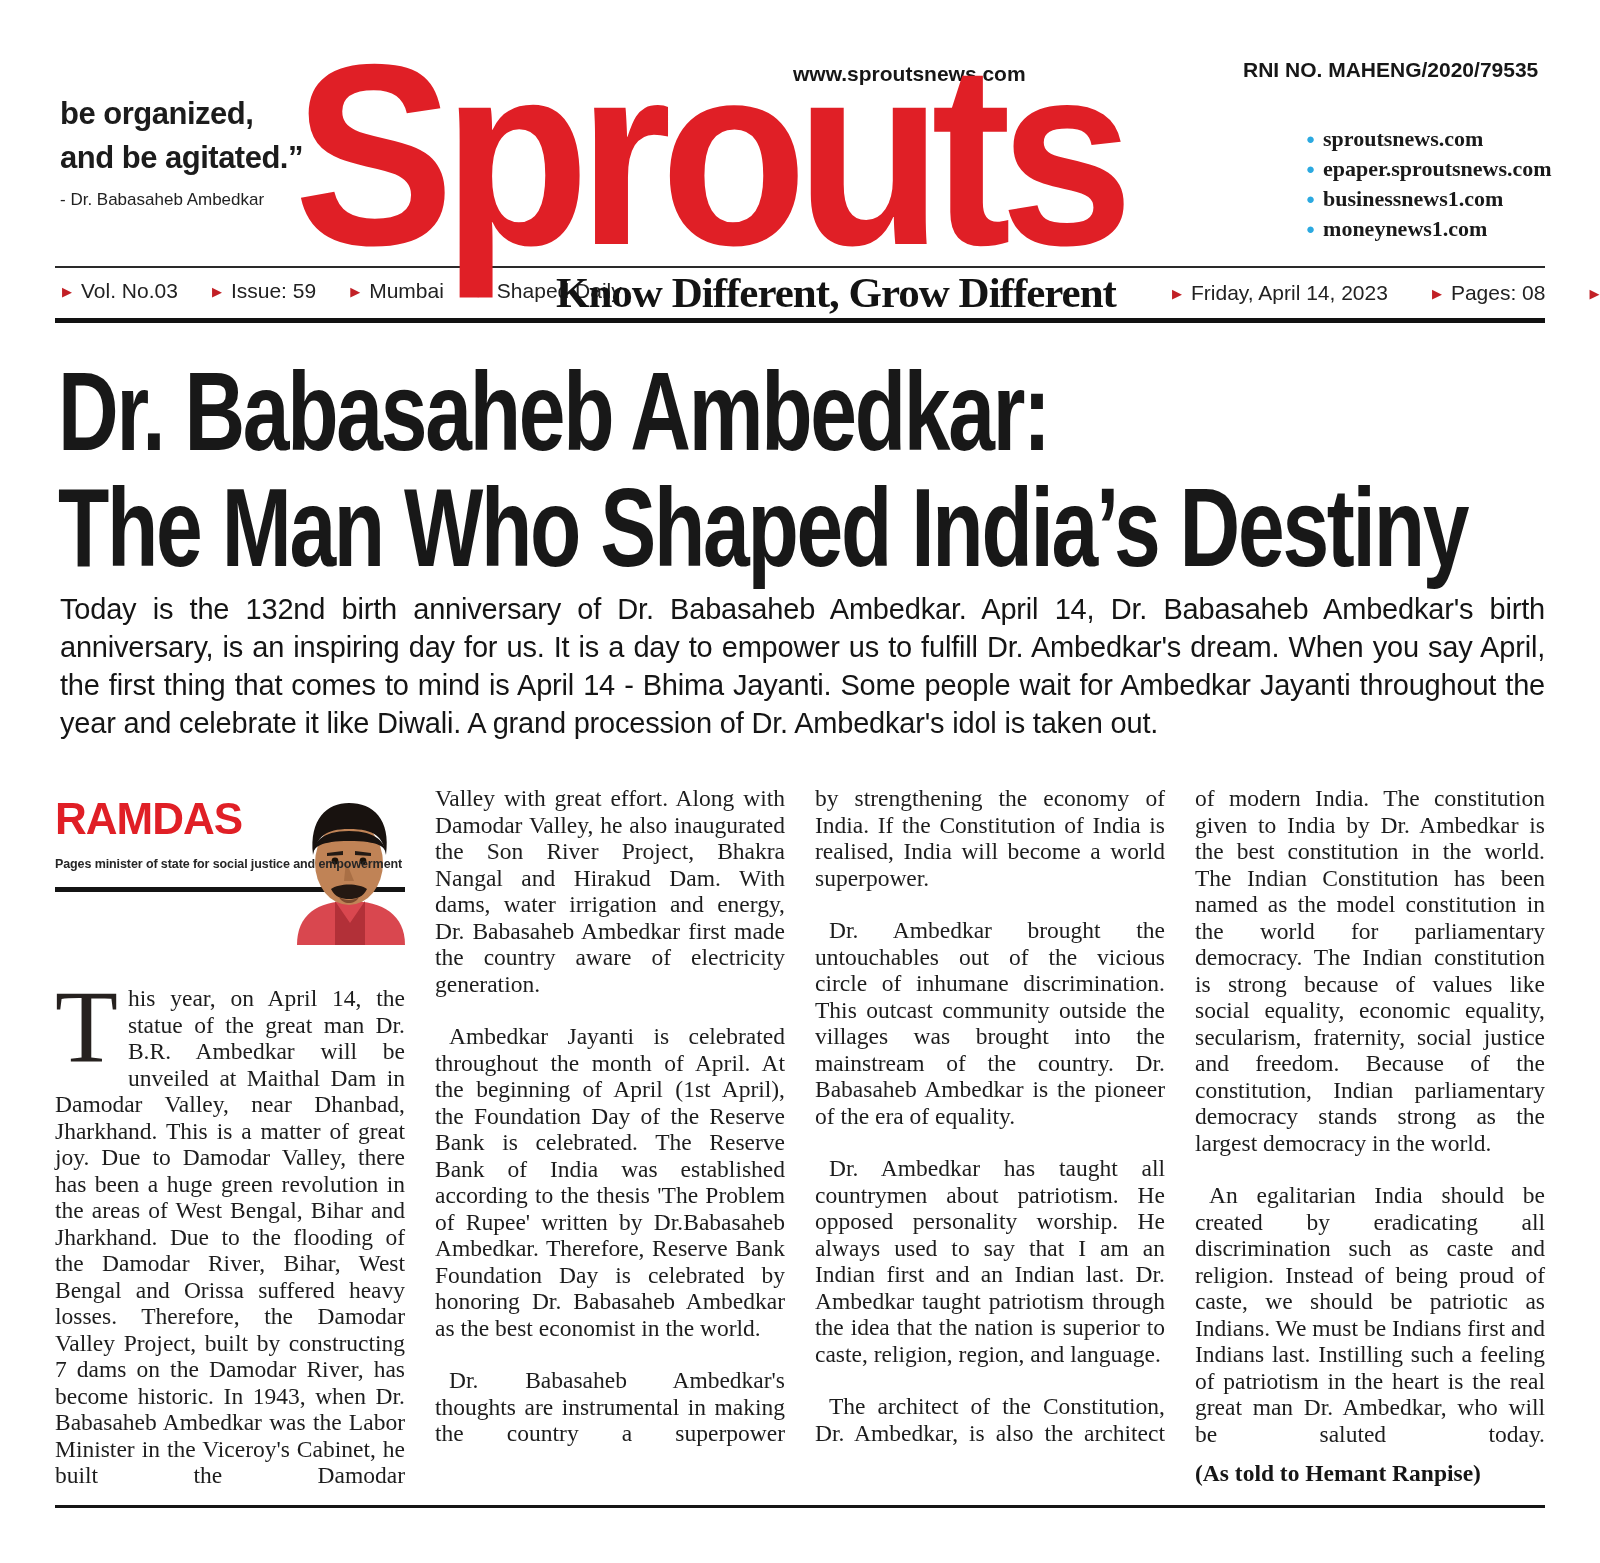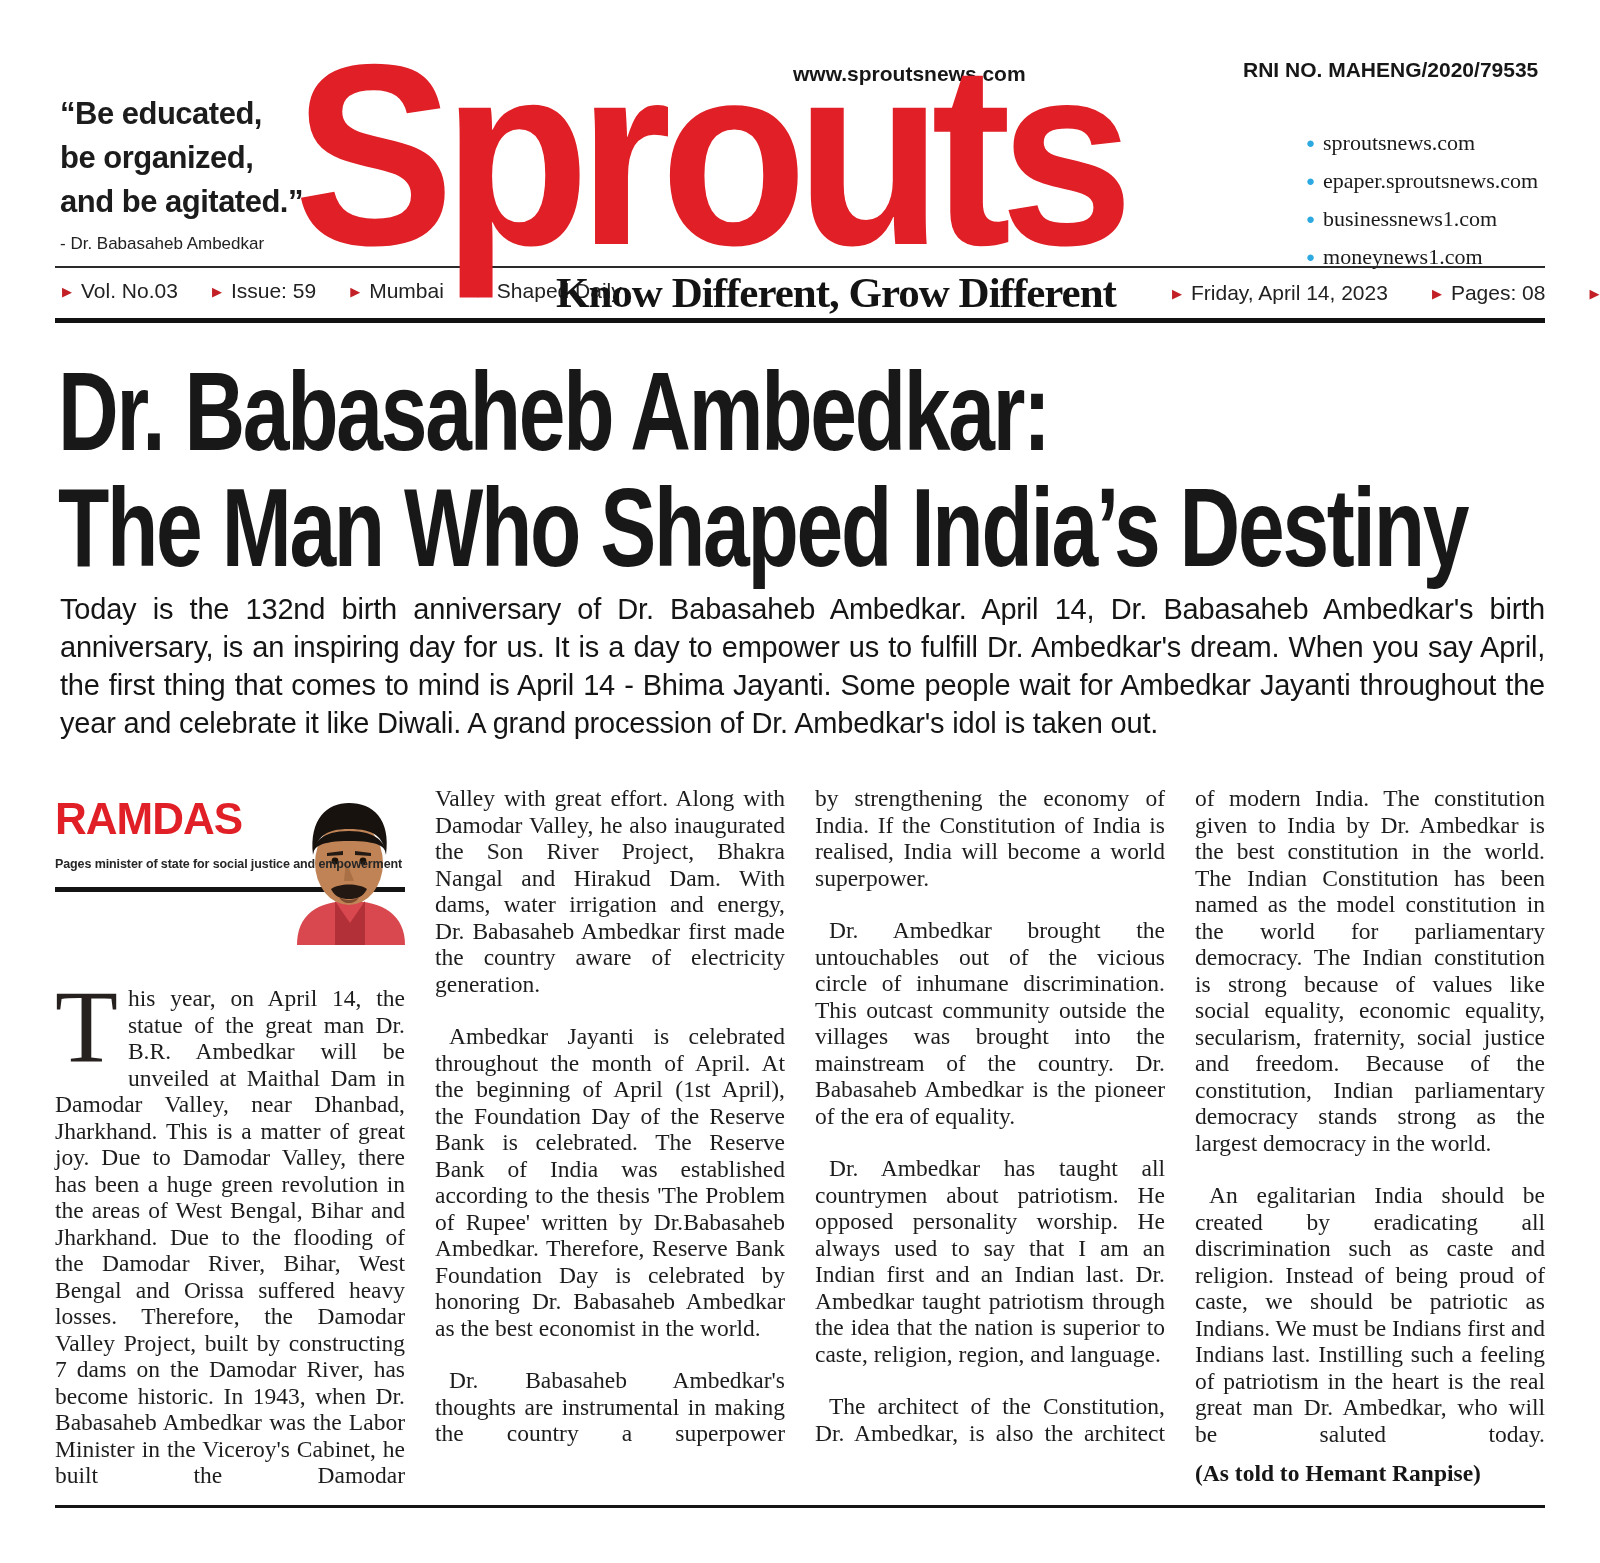--- a/index.html
+++ b/index.html
@@ -20,21 +20,21 @@
   .logo {
     position:absolute; left:294px; top:26px; z-index:3;
     font-family:"Liberation Sans", sans-serif; font-weight:900;
     font-size:258px; line-height:1; letter-spacing:-12px; color:#e01f26;
     transform:scaleX(0.93); transform-origin:left top;
   }
 
   .rni { position:absolute; left:1243px; top:58px; font-weight:bold; font-size:21px; color:#171717; }
 
   .site-links { position:absolute; left:1306px; top:124px; list-style:none; }
-  .site-links li { font-family:"Liberation Serif", serif; font-weight:normal; font-size:22px; line-height:38px; color:#1a1a1a; }
+  .site-links li { font-family:"Liberation Serif", serif; font-weight:bold; font-size:22px; line-height:30px; color:#1a1a1a; }
   .dot-icon { color:#2ba9e0; font-size:15px; margin-right:8px; vertical-align:2px; }
 
   .thin-rule  { position:absolute; left:55px; top:266px; width:1490px; height:2px; background:#2a2a2a; z-index:1; }
   .thick-rule { position:absolute; left:55px; top:318px; width:1490px; height:5px; background:#121212; z-index:1; }
 
   .meta-row { position:absolute; left:62px; top:279px; display:flex; gap:34px; z-index:2; }
   .meta-item { font-size:21px; color:#222; white-space:nowrap; }
   .tri-icon { color:#c22026; font-size:13px; margin-right:9px; vertical-align:2px; }
 
   .tagline {
@@ -86,21 +86,20 @@
   .bottom-rule { position:absolute; left:55px; top:1505px; width:1490px; height:3px; background:#161616; }
 </style>
 </head>
 <body>
 
 <div class="page">
 
   <div class="masthead">
 
     <div class="quote">
-      <div class="quote-line">“Be educated,</div>
       <div class="quote-line">be organized,</div>
       <div class="quote-line">and be agitated.”</div>
       <div class="quote-attr">- Dr. Babasaheb Ambedkar</div>
     </div>
 
     <div class="site-top">www.sproutsnews.com</div>
 
     <div class="logo">Sprouts</div>
 
     <div class="rni">RNI NO. MAHENG/2020/79535</div>

